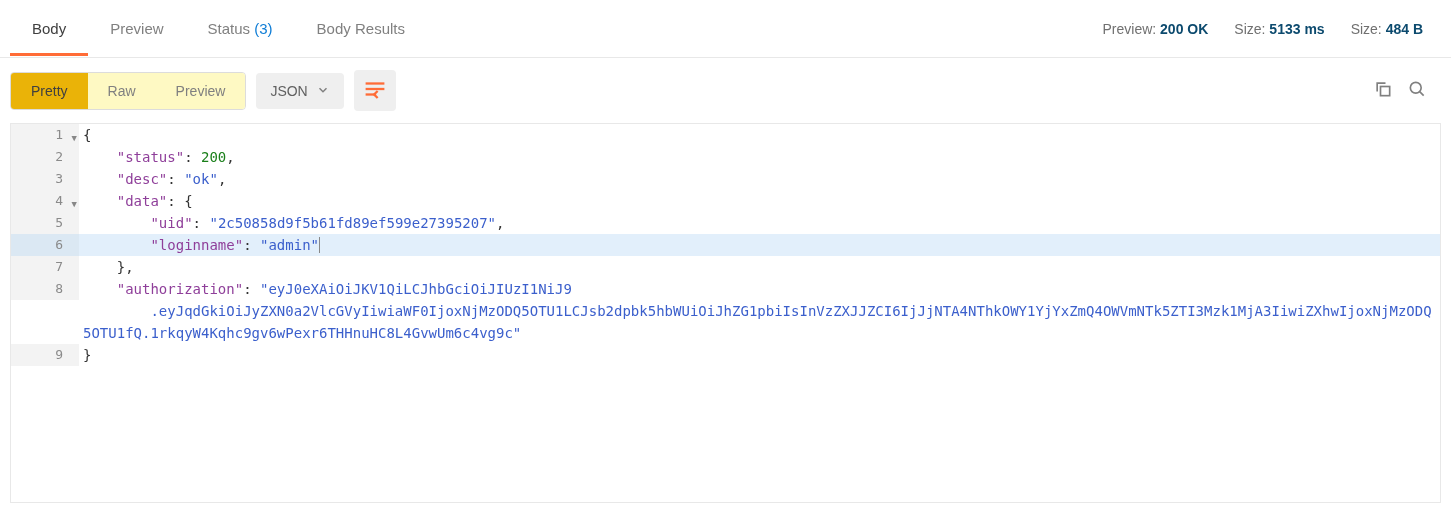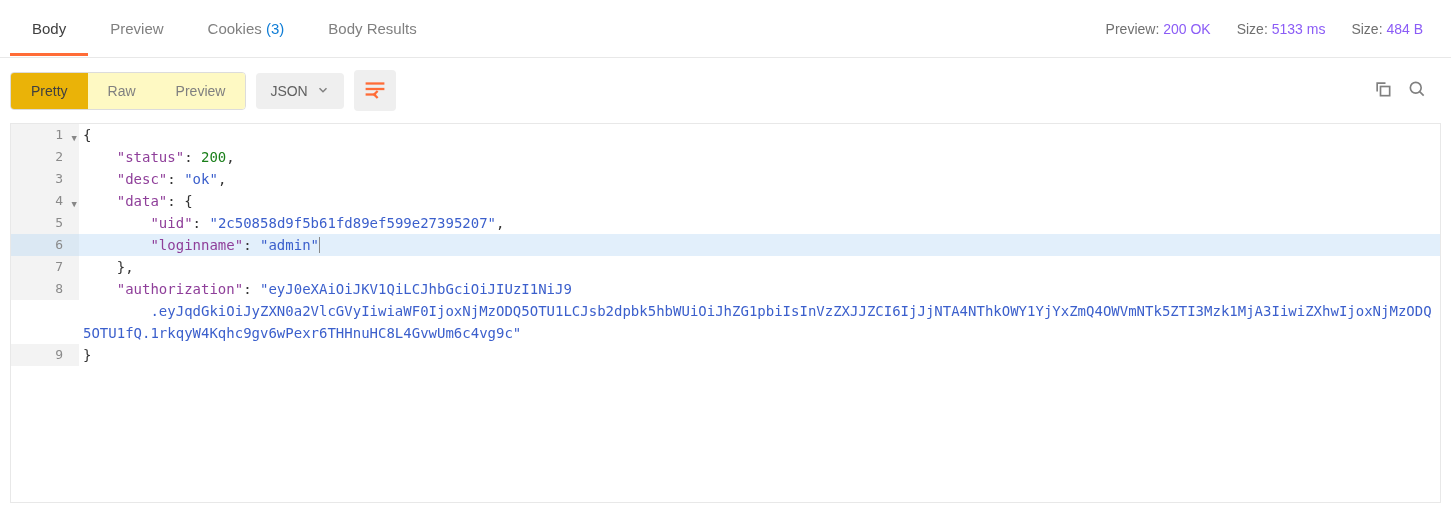--- a/index.html
+++ b/index.html
@@ -49,21 +49,22 @@
 .status-right {
   margin-left: auto;
   display: flex;
   gap: 26px;
   align-items: center;
   font-size: 14px;
   color: #707070;
   padding-right: 18px;
 }
 .status-right .val {
-  color: #8b5cf6;
+  color: #0c4a6e;
+  font-weight: bold;
 }
 .toolbar {
   display: flex;
   align-items: center;
   padding: 12px 10px 8px 10px;
   gap: 10px;
 }
 .seg-group {
   display: flex;
   border: 1px solid #dcdcdc;
@@ -168,21 +169,21 @@
 }
 </style>
 </head>
 <body>
 
 <div class="tabs-row">
   <div class="tabs-left">
     <div class="tab active">Body</div>
     <div class="tab">Preview</div>
     <div class="tab">
-      <span>Cookies</span>
+      <span>Status</span>
       <span class="badge">(3)</span>
     </div>
     <div class="tab">Body Results</div>
   </div>
   <div class="status-right">
     <div>
       <span>Preview:</span>
       <span class="val">200 OK</span>
     </div>
     <div>

